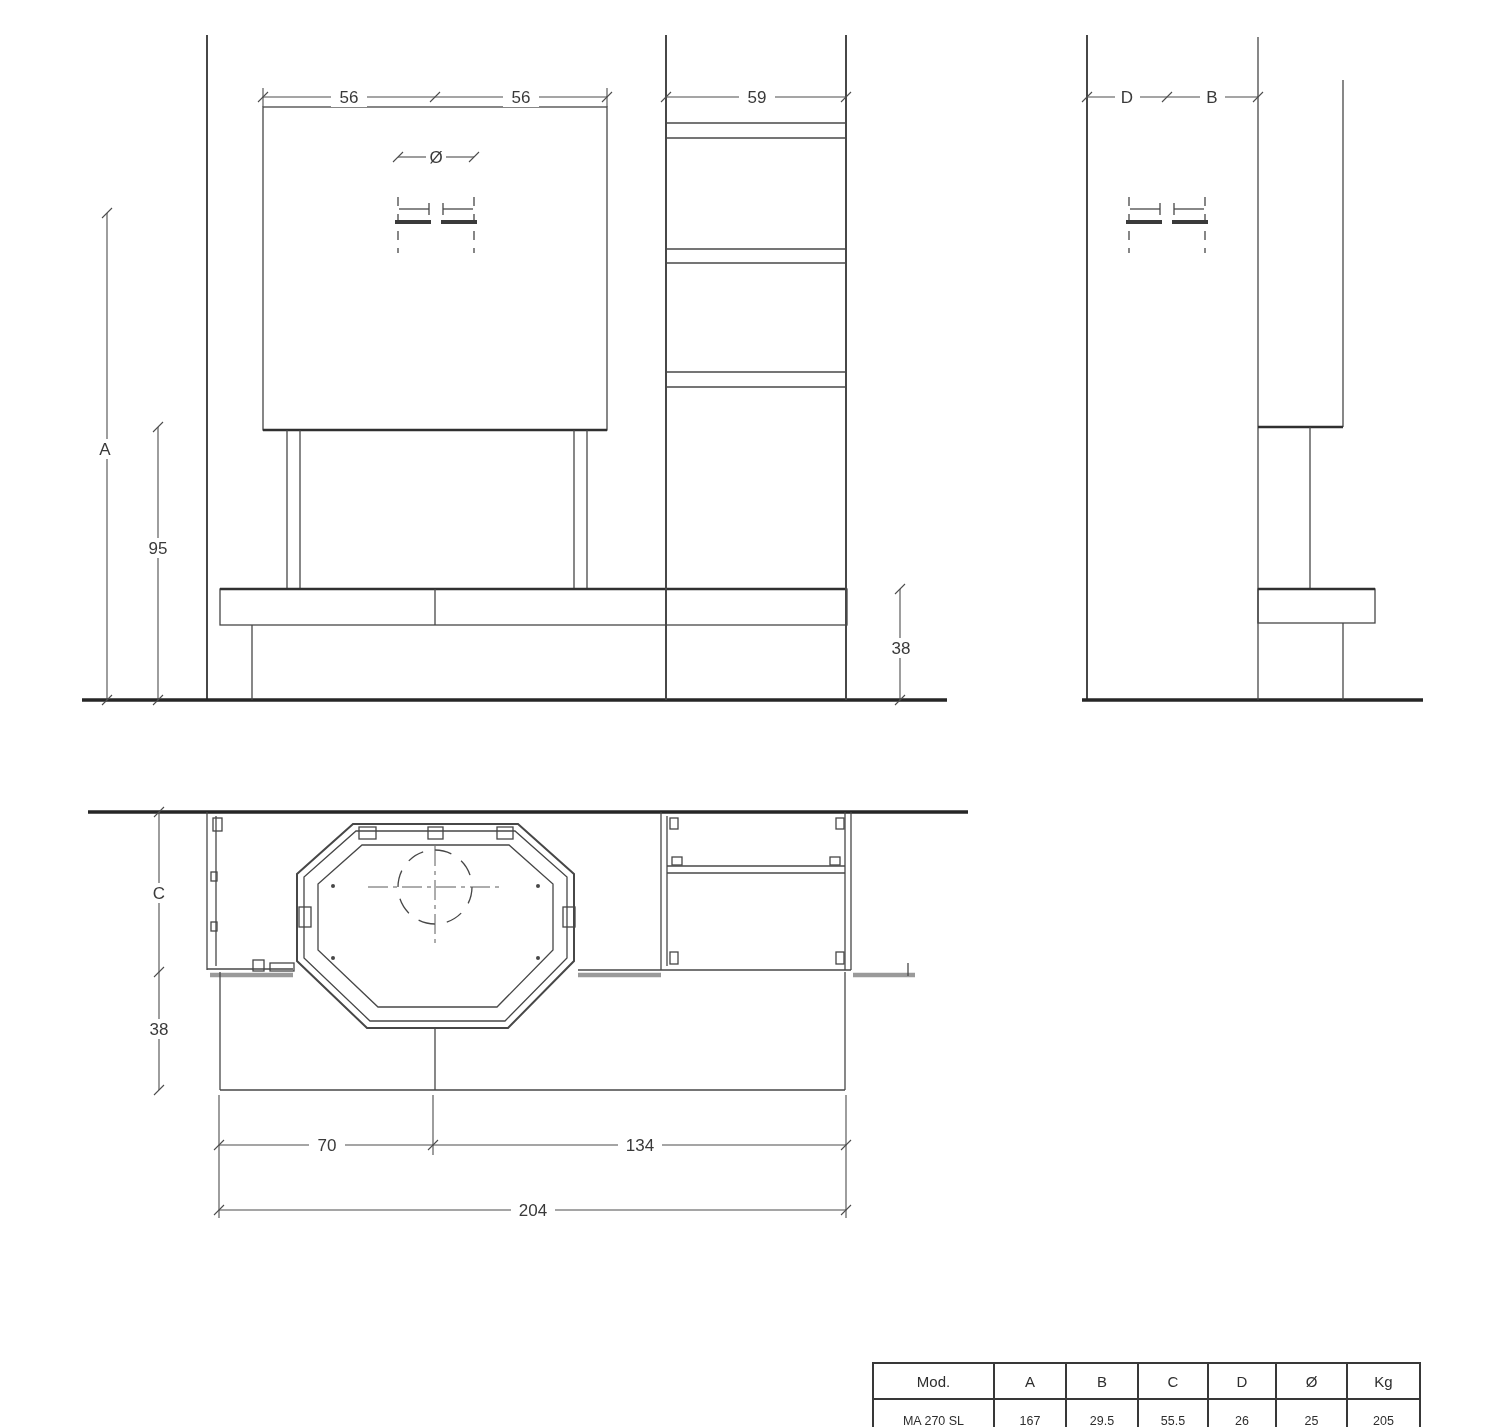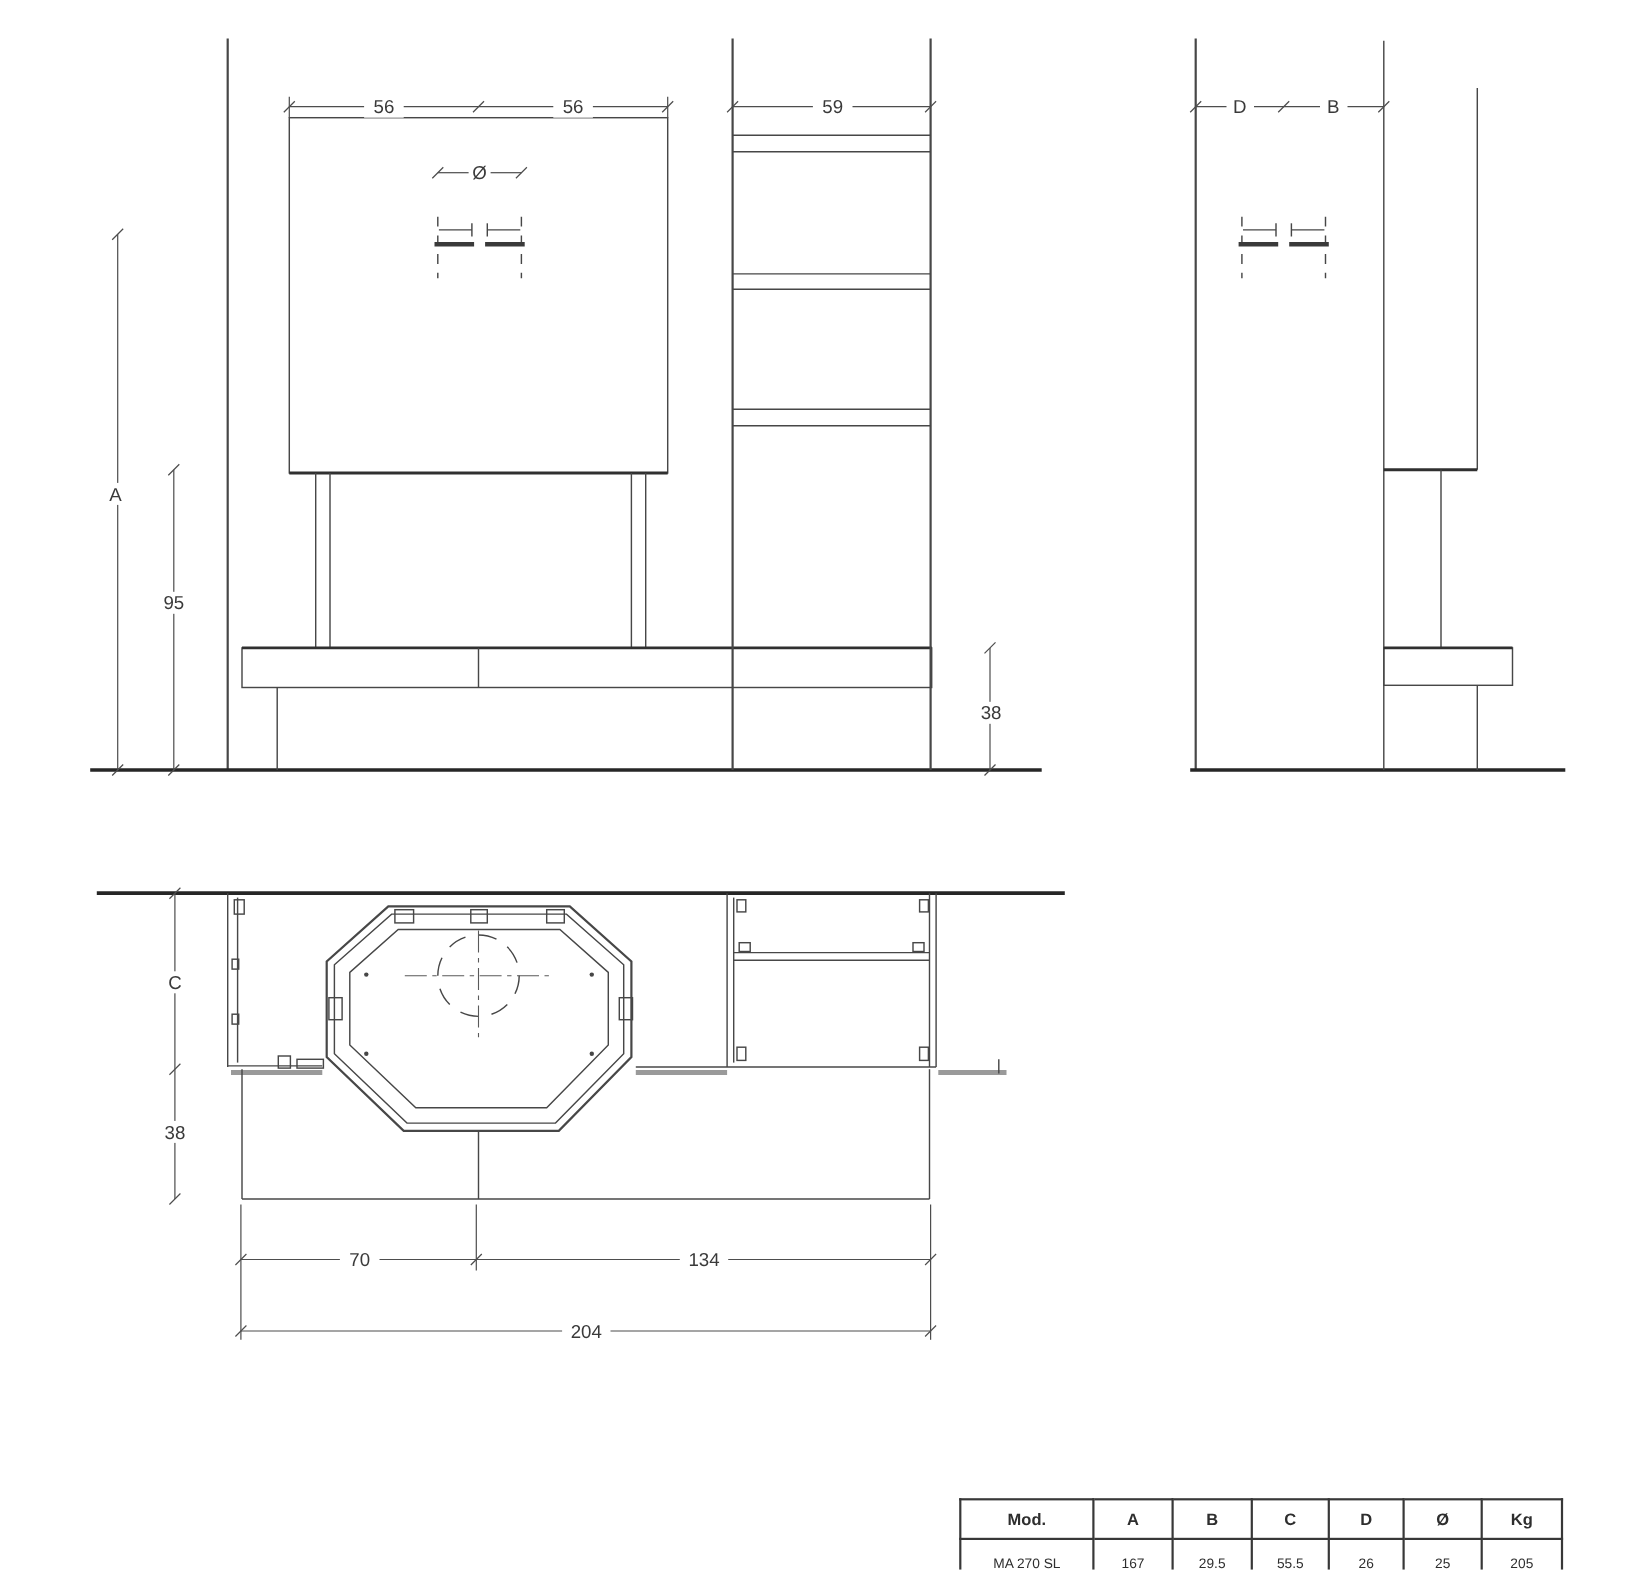--- a/index.html
+++ b/index.html
@@ -14,21 +14,21 @@
   .gray{stroke:#9a9a9a;stroke-width:4.5;fill:none;}
   .dashv{stroke-dasharray:9 8;}
   .dashc{stroke-dasharray:17 12;}
   .dashdot{stroke:#5a5a5a;stroke-width:1;stroke-dasharray:20 5 4 5;fill:none;}
   .fluethick{stroke:#3a3a3a;stroke-width:4;fill:none;}
   .lbl{font:17px "Liberation Sans",sans-serif;fill:#3a3a3a;text-anchor:middle;}
   .bg{fill:#ffffff;}
   .spec-table{position:absolute;left:872px;top:1362px;width:547px;}
   .spec-table table{border-collapse:collapse;width:100%;table-layout:fixed;
       font-family:"Liberation Sans",sans-serif;color:#2e2e2e;}
-  .spec-table th{border:2px solid #383838;height:32px;font-size:15px;font-weight:bold;
+  .spec-table th{border:2px solid #383838;height:32px;font-size:15px;font-weight:normal;
       text-align:center;background:#fff;}
   .spec-table td{border:2px solid #383838;height:40px;font-size:12.5px;font-weight:normal;
       text-align:center;background:#fff;}
 </style>
 </head>
 <body>
 
 <div id="stage">
 <svg width="1500" height="1427" viewBox="0 0 1500 1427">
 

